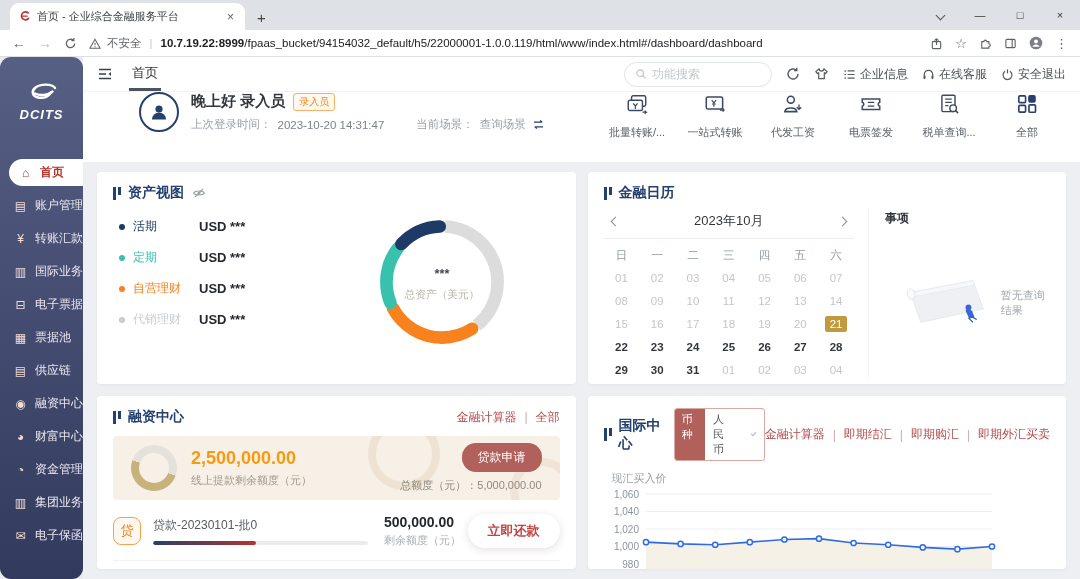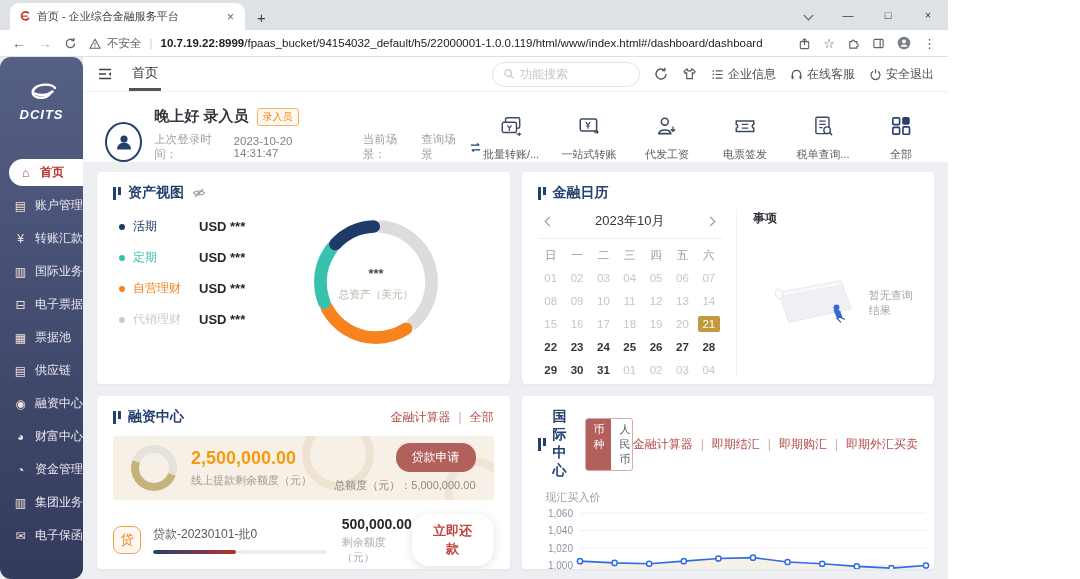--- a/index.html
+++ b/index.html
@@ -1,18 +1,18 @@
 <!DOCTYPE html>
 <html><head>
 <meta charset="utf-8">
 <style>
   * { margin:0; padding:0; box-sizing:border-box; }
   html,body { width:1080px; height:579px; overflow:hidden; background:#fff;
     font-family:"Liberation Sans","DejaVu Sans",sans-serif; }
-  .stage { width:948px; height:579px; position:relative; overflow:hidden; }
+  .stage { width:1080px; height:579px; position:relative; overflow:hidden; }
 
   
   .tabstrip { height:30px; background:#dee1e6; display:flex; align-items:flex-end; padding-left:10px; }
   .tab { height:27px; width:235px; background:#fff; border-radius:9px 9px 0 0; display:flex; align-items:center; gap:6px; padding:0 8px; }
   .tab-title { font-size:11px; color:#3c4043; white-space:nowrap; overflow:hidden; text-overflow:ellipsis; flex:1; }
   .tab-close { font-size:12px; color:#5f6368; padding:0 3px; cursor:pointer; }
   .newtab { font-size:15px; color:#444; margin:0 0 4px 12px; cursor:pointer; }
   .winctrls { margin-left:auto; height:100%; display:flex; align-items:center; gap:0; }
   .wc { width:40px; height:100%; display:flex; align-items:center; justify-content:center; font-size:11px; color:#333; cursor:pointer; }
   .chev { width:7px; height:7px; border-right:1.4px solid #555; border-bottom:1.4px solid #555; transform:rotate(45deg); display:inline-block; }
@@ -41,21 +41,21 @@
   .appheader { height:35px; background:#fff; border-bottom:1px solid #f1f2f4; display:flex; align-items:center; padding:0 14px; gap:16px; }
   .hamb { cursor:pointer; display:flex; }
   .htab { height:100%; display:flex; align-items:center; font-size:13px; color:#2f3338; border-bottom:3px solid #4d545c; padding:0 3px; cursor:pointer; }
   .hd-right { margin-left:auto; display:flex; align-items:center; gap:14px; }
   .searchbox { width:148px; height:25px; border:1px solid #e0e3e8; border-radius:13px; display:flex; align-items:center; gap:5px; padding:0 10px; }
   .searchbox input { border:none; outline:none; width:100px; font-size:12px; color:#14532d; font-family:inherit; }
   .searchbox input::placeholder { color:#c3c7cd; }
   .hicon { display:flex; align-items:center; cursor:pointer; }
   .haction { display:flex; align-items:center; gap:4px; font-size:12px; color:#494e54; cursor:pointer; }
 
-  .welcome { height:70px; background:#fff; display:flex; align-items:flex-end; padding:0 18px 0 22px; }
+  .welcome { height:70px; background:#fff; display:flex; align-items:flex-start; padding:0 24px 0 22px;margin-left:34px; }
   .avatar { width:40px; height:40px; border-radius:50%; border:2px solid #24406e; display:flex; align-items:center; justify-content:center; }
   .w-texts { margin-left:12px; }
   .w-line1 { display:flex; align-items:center; gap:8px; }
   .greeting { font-size:15px; color:#33373d; font-weight:bold; }
   .rolebadge { font-size:10px; color:#f08519; border:1px solid #f5b169; background:#fff8ef; border-radius:3px; padding:1px 5px; }
   .w-line2 { margin-top:6px; font-size:11.5px; color:#9aa0a8; display:flex; align-items:center; gap:6px; }
   .w-line2 .scene { margin-left:26px; }
   .quickbar { margin-left:auto; display:flex; align-items:flex-start; gap:20px; }
   .qitem { display:flex; flex-direction:column; align-items:center; gap:5px; width:58px; cursor:pointer; }
   .qlabel { font-size:11px; color:#5b6066; white-space:nowrap; }

